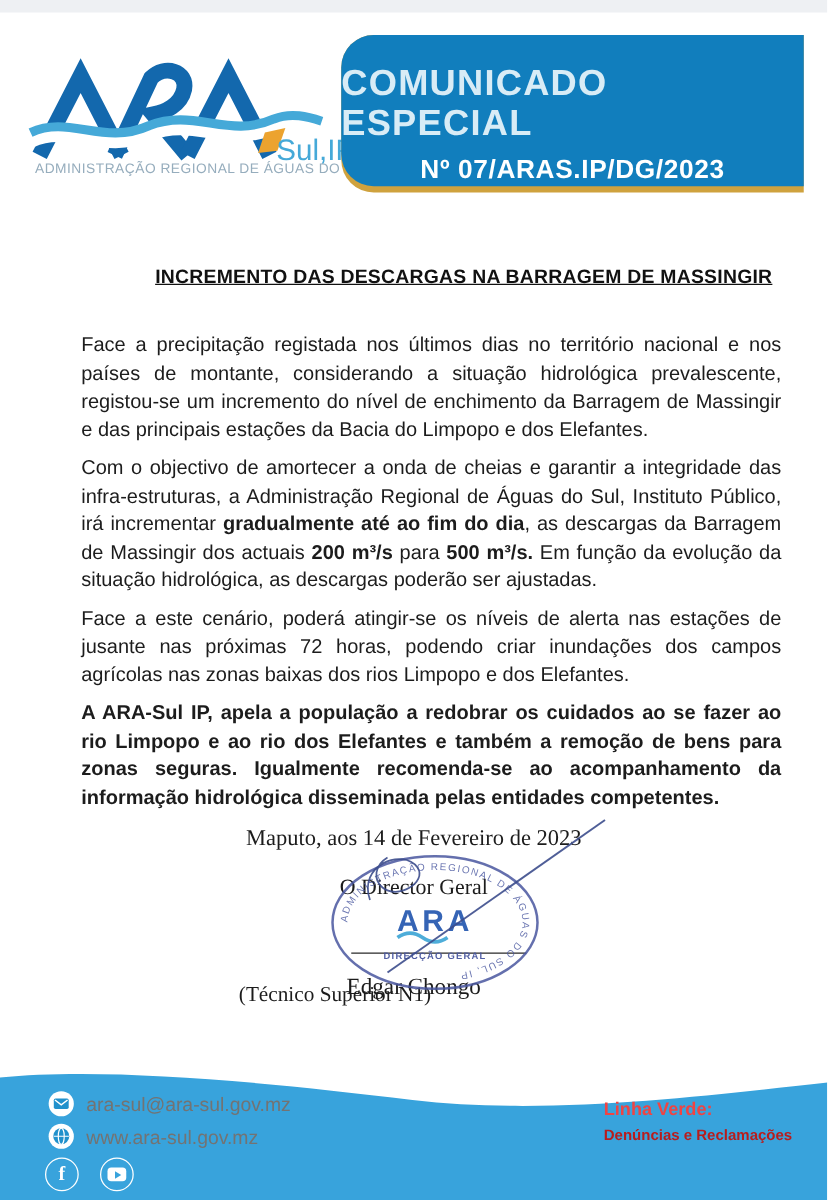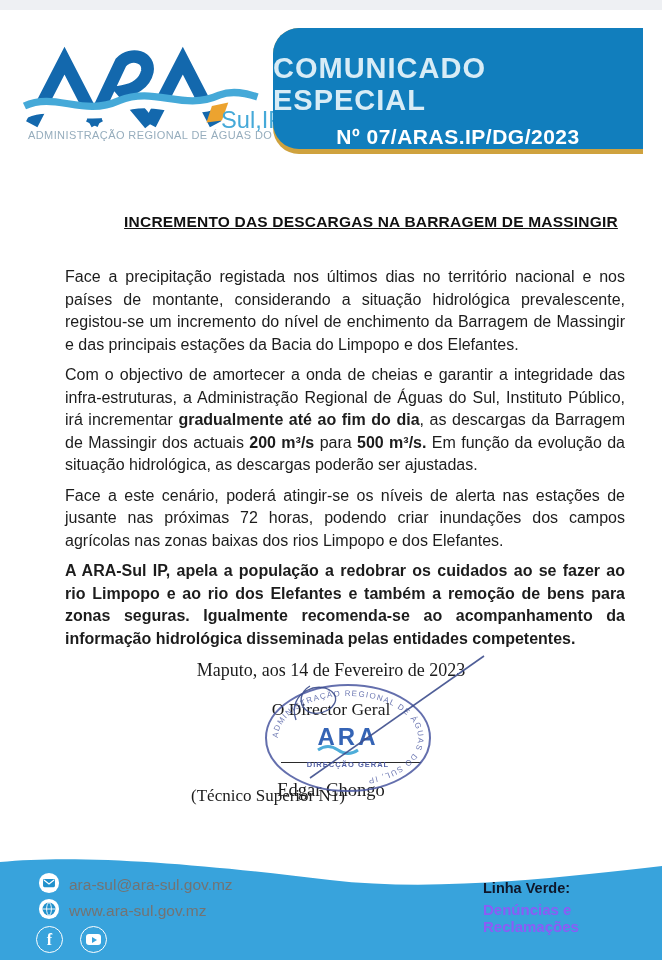--- a/index.html
+++ b/index.html
@@ -20,21 +20,21 @@
   }
 
   
   .banner {
     position:absolute; left:273px; top:28px; width:370px; height:126px;
     background:#cfa23e; border-radius:26px 0 0 26px;
   }
   .banner-blue {
     position:absolute; left:0; right:0; top:0; bottom:5px;
     background:#117ebd; border-radius:26px 0 0 26px;
-    display:flex; flex-direction:column; align-items:center; justify-content:center;
+    display:flex; flex-direction:column; align-items:center; 
     padding-top:23px;
   }
   .banner-title {
     font-size:29px; font-weight:600; color:#d8ecf6;
     letter-spacing:1px; word-spacing:14px; line-height:32px;
   }
   .banner-ref {
     margin-top:9px; font-size:21px; font-weight:700; color:#ffffff; letter-spacing:.5px;
   }
 
@@ -71,23 +71,23 @@
   .ring {
     width:27px; height:27px; border:1.6px solid #fff; border-radius:50%;
     display:flex; align-items:center; justify-content:center;
   }
   .fb-f { color:#fff; font-weight:700; font-size:16px; font-family:"Liberation Serif", serif; }
   .yt-body { width:15px; height:11px; background:#fff; border-radius:3px;
     display:flex; align-items:center; justify-content:center; }
   .yt-tri { width:0; height:0; border-left:5px solid #38a3dc;
     border-top:3.5px solid transparent; border-bottom:3.5px solid transparent; margin-left:1px; }
   .f-right { position:absolute; left:483px; top:30px; display:flex; flex-direction:column; gap:5px; }
-  .f-label   { color:#0f172a; font-weight:700; font-size:14.5px; }
+  .f-label   { color:#ef4444; font-weight:700; font-size:14.5px; }
   .f-phone   { color:#e8ca3e; font-weight:700; font-size:17.5px; letter-spacing:.5px; }
-  .f-caption { color:#8b5cf6; font-weight:700; font-size:15px; }
+  .f-caption { color:#b91c1c; font-weight:700; font-size:12px; }
 </style>
 </head>
 <body>
 
 <div class="page">
   <div class="top-strip"></div>
 
   <div class="logo-block">
     <svg class="logo-mark" width="255" height="91" viewBox="0 0 280 100">
       <path d="M4,86 L40,16 L76,86" fill="none" stroke="#1368ad" stroke-width="14"></path>

